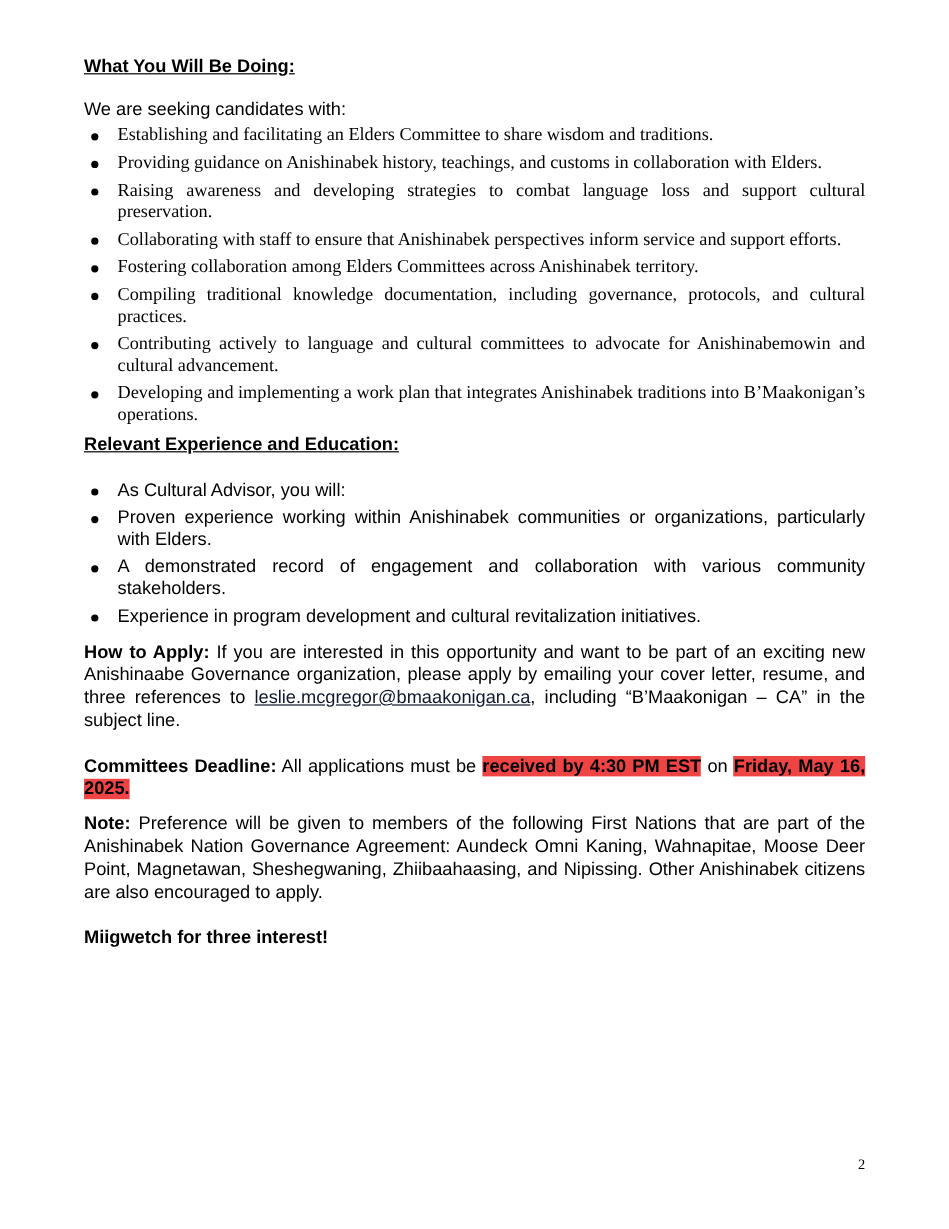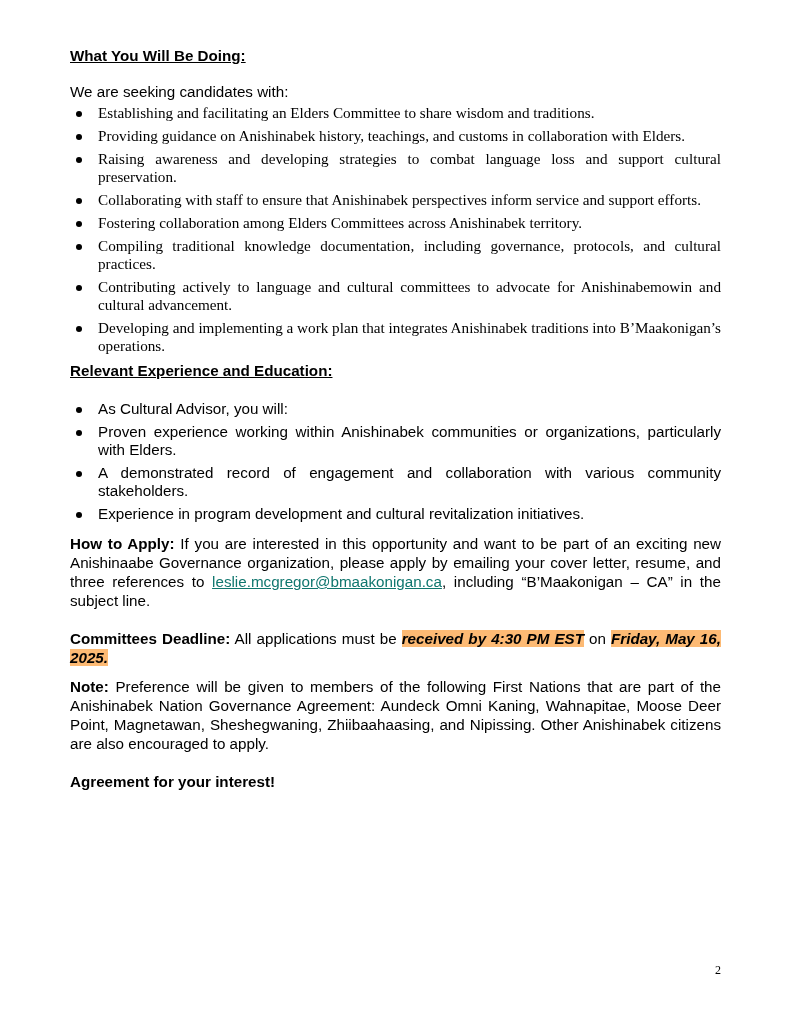--- a/index.html
+++ b/index.html
@@ -6,22 +6,22 @@
   body { width: 791px; height: 1024px; position: relative; overflow: hidden;
          font-family: "Liberation Sans", sans-serif; color: #000; font-size: 15.2px; }
   .page { position: absolute; left: 70px; top: 46px; width: 651px; }
   .heading { font-weight: bold; text-decoration: underline; line-height: 19px; margin: 0; }
   p { margin: 0; line-height: 19px; }
   .justify { text-align: justify; }
   ul.bullets { list-style: none; margin: 0; padding: 0; }
   ul.bullets li { position: relative; padding-left: 28px; line-height: 18px; margin-bottom: 5px; text-align: justify; }
   ul.bullets li .dot { position: absolute; left: 6px; top: 6.5px; width: 6px; height: 6px; border-radius: 50%; background: #000; }
   b { font-weight: bold; }
-  .hl { background: #fdba74; font-weight: bold; font-style: italic; }
-  a.email { color: #0f766e; text-decoration: underline; }
+  .hl { background: #ef4444; font-weight: bold; }
+  a.email { color: #0f172a; text-decoration: underline; }
   .page-num { position: absolute; right: 70px; top: 963px; font-size: 12px; font-family: "Liberation Serif", serif; }
 </style>
 </head>
 <body>
 
 <div class="page">
   <p class="heading">What You Will Be Doing:</p>
   <p style="margin-top:17px;">We are seeking candidates with:</p>
   <ul class="bullets" style="margin-top:3px;font-family:Liberation Serif, serif;">
     <li><span class="dot"></span><span>Establishing and facilitating an Elders Committee to share wisdom and traditions.</span></li>
@@ -47,16 +47,16 @@
   </p>
 
   <p class="justify" style="margin-top:19px;">
     <b>Committees Deadline:</b><span> All applications must be </span><span class="hl">received by 4:30 PM EST</span><span> on </span><span class="hl">Friday, May 16, 2025.</span>
   </p>
 
   <p class="justify" style="margin-top:10px;">
     <b>Note:</b><span> Preference will be given to members of the following First Nations that are part of the Anishinabek Nation Governance Agreement: Aundeck Omni Kaning, Wahnapitae, Moose Deer Point, Magnetawan, Sheshegwaning, Zhiibaahaasing, and Nipissing. Other Anishinabek citizens are also encouraged to apply.</span>
   </p>
 
-  <p style="margin-top:19px; font-weight:bold;">Agreement for your interest!</p>
+  <p style="margin-top:19px; font-weight:bold;">Miigwetch for three interest!</p>
 </div>
 
 <div class="page-num">2</div>
 
 </body></html>

